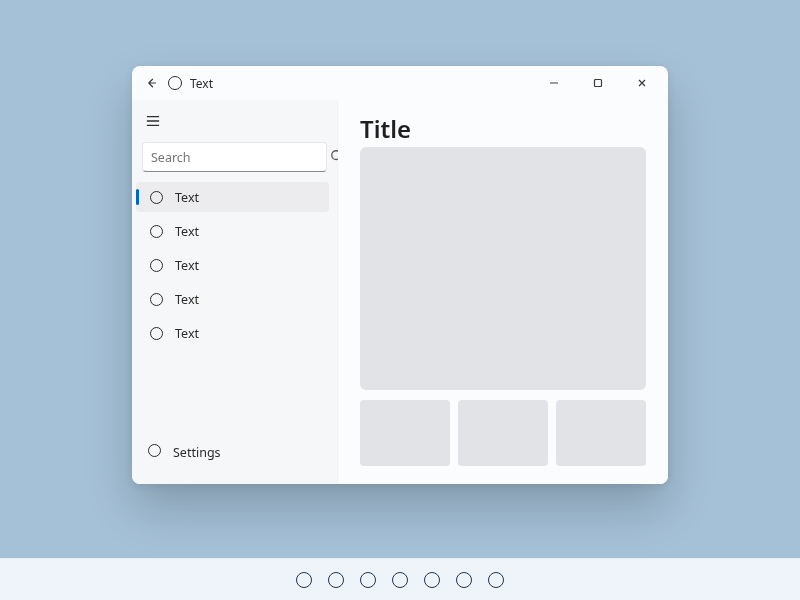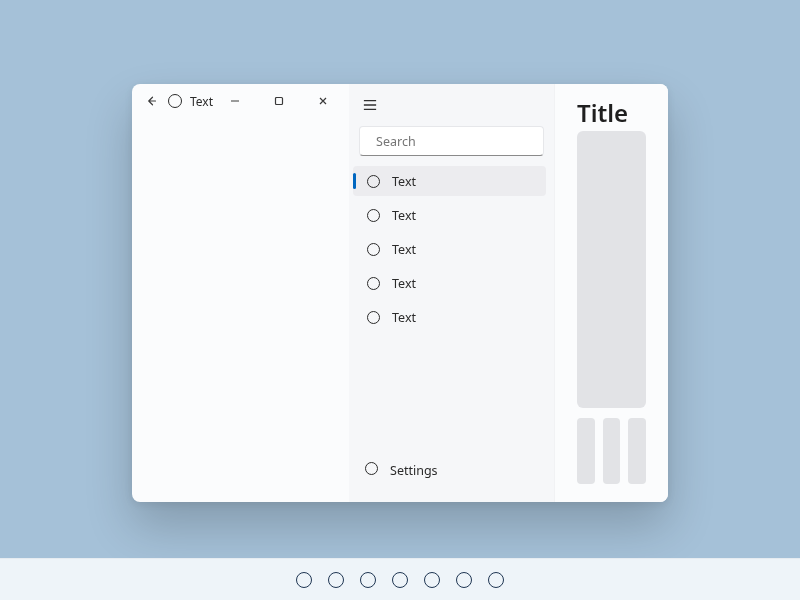--- a/index.html
+++ b/index.html
@@ -23,26 +23,26 @@
     .taskbar .pin {
       width: 16px; height: 16px;
       border: 1.7px solid #1f3653;
       border-radius: 50%;
       background: transparent;
     }
 
     
     .window {
       position: absolute;
-      left: 132px; top: 84px;
+      left: 132px; top: 66px;
       width: 536px; height: 418px;
       background: #fbfcfd;
       border-radius: 8px;
       box-shadow: 0 24px 48px rgba(0,0,0,0.20), 0 2px 8px rgba(0,0,0,0.08);
-      display: flex; flex-direction: row;
+      display: flex; flex-direction: column;
       overflow: hidden;
     }
 
     
     .titlebar {
       height: 34px;
       display: flex; align-items: center;
       padding: 0 4px 0 8px;
       font-size: 12px; color: #2b2b2b;
     }
@@ -91,21 +91,21 @@
     .nav .hamburger svg { width: 14px; height: 12px; stroke: #303030; stroke-width: 1.5; }
 
     .search-box {
       margin: 4px 10px 6px 10px;
       height: 30px;
       background: #ffffff;
       border: 1px solid #e6e7ea;
       border-bottom: 1.5px solid #8a8a8a;
       border-radius: 4px;
       display: flex; align-items: center;
-      padding: 0 16px;
+      padding: 0 8px;
     }
     .search-box input {
       flex: 1; border: none; outline: none;
       font-size: 12.5px; color: #6d6d6d;
       background: transparent;
     }
     .search-box .mag svg { width: 14px; height: 14px; stroke: #5a5a5a; fill: none; stroke-width: 1.5; }
 
     .nav-list { flex: 0 0 auto; display: flex; flex-direction: column; padding: 2px 6px 0 2px; }
     .nav-item {

